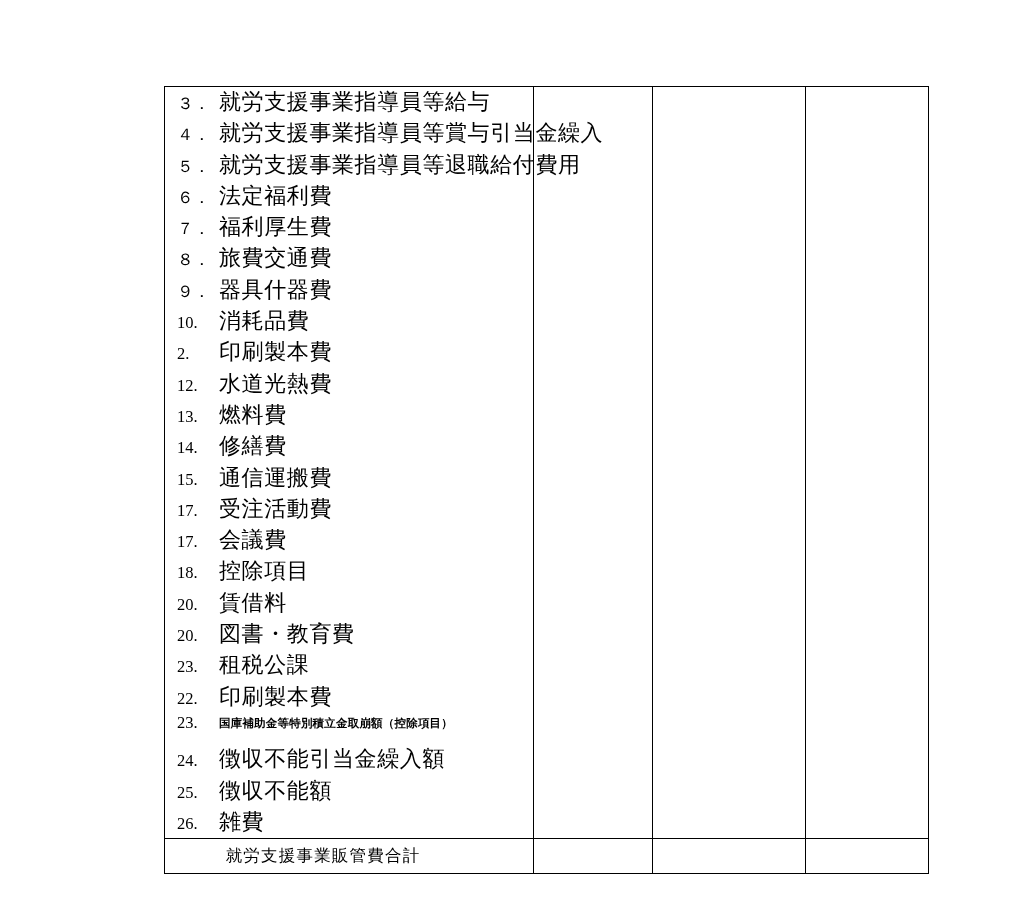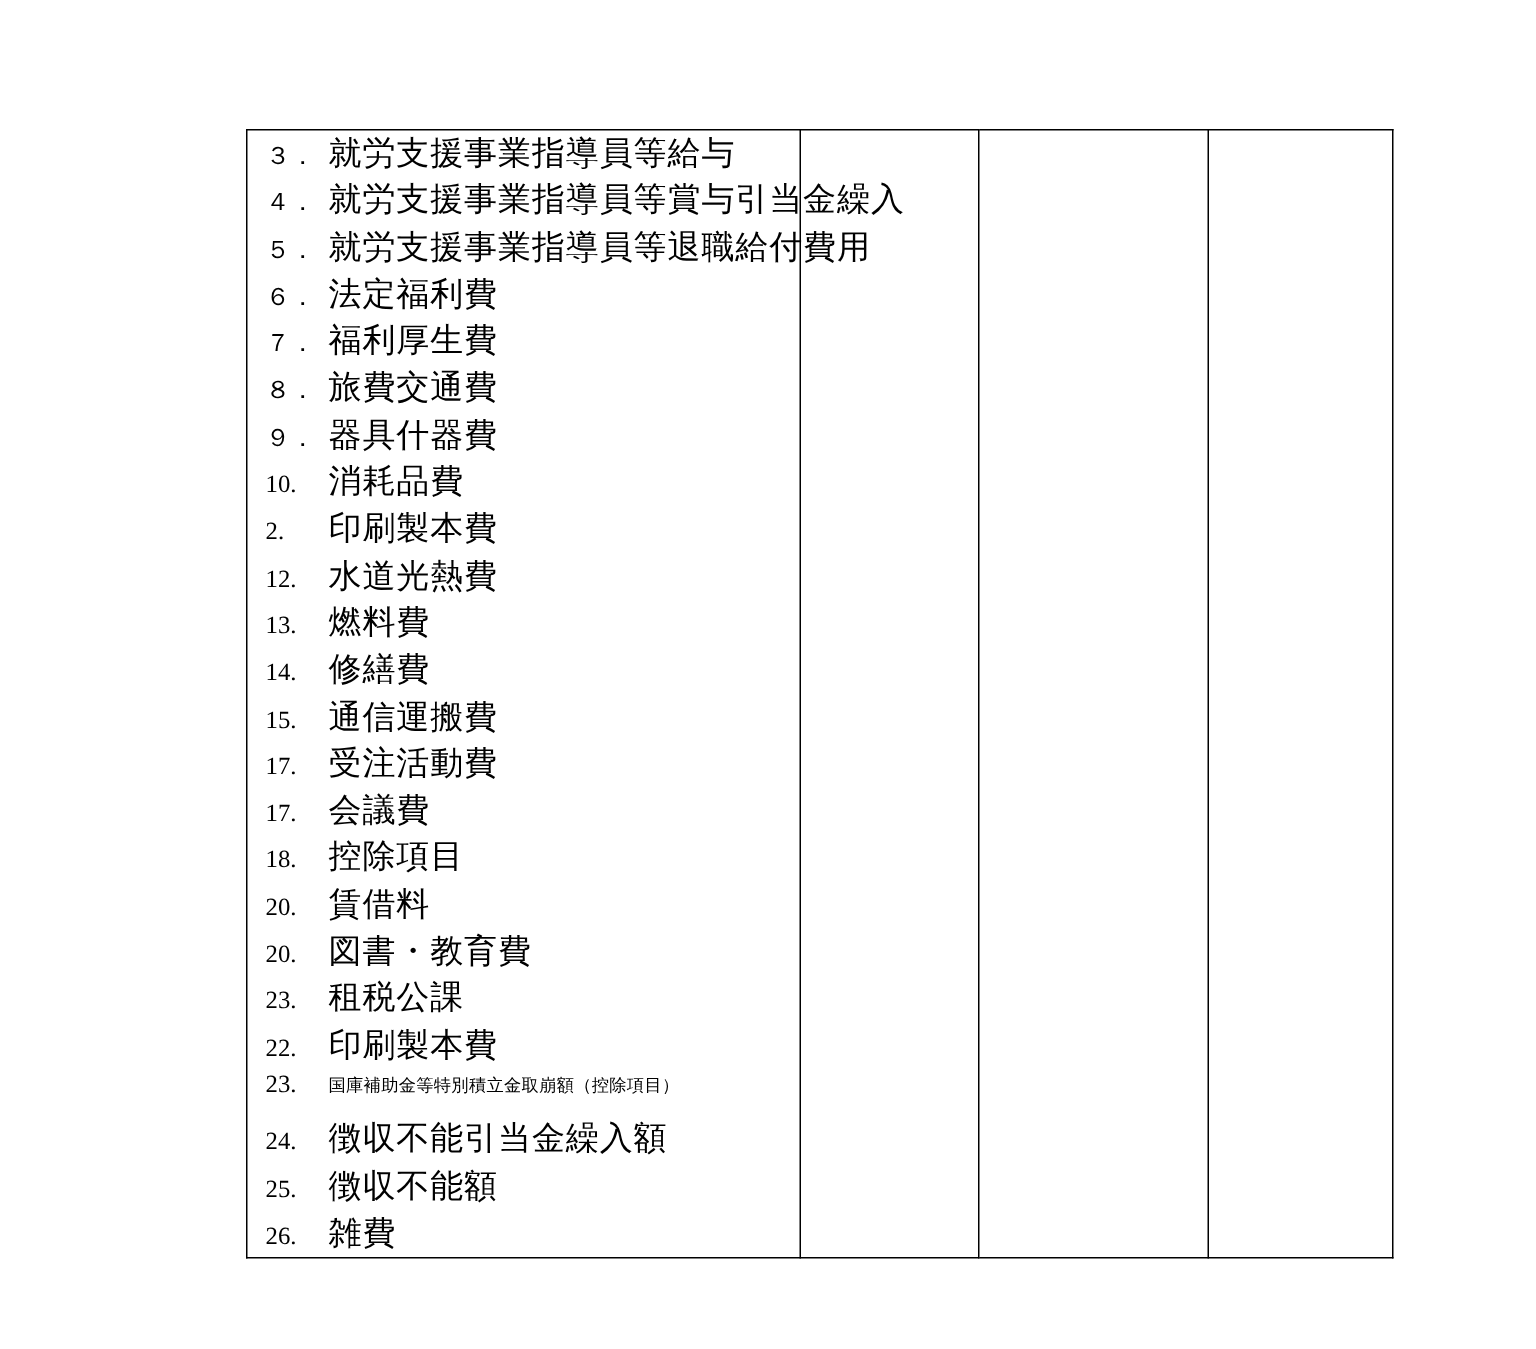--- a/index.html
+++ b/index.html
@@ -65,20 +65,21 @@
   .label {
     font-size: 22px;
     letter-spacing: 0.6px;
     white-space: nowrap;
   }
   .label.small {
     font-size: 11.5px;
     letter-spacing: 0.2px;
     position: relative;
     top: -1px;
+    font-weight: bold;
   }
   .total-line {
     height: 34px;
     display: flex;
     align-items: center;
     justify-content: center;
     padding-right: 52px;
     box-sizing: border-box;
   }
   .total-label {
@@ -200,16 +201,32 @@
           <td class="col-a">
             <div class="blank-cell"></div>
           </td>
           <td class="col-b">
             <div class="blank-cell"></div>
           </td>
           <td class="col-c">
             <div class="blank-cell"></div>
           </td>
         </tr>
+        <tr>
+          <td class="col-item">
+            <div class="total-line">
+              <span class="total-label">就労支援事業販管費合計</span>
+            </div>
+          </td>
+          <td class="col-a">
+            <div class="total-line"></div>
+          </td>
+          <td class="col-b">
+            <div class="total-line"></div>
+          </td>
+          <td class="col-c">
+            <div class="total-line"></div>
+          </td>
+        </tr>
       </tbody>
     </table>
   </div>
 </div>
 
 </body></html>

